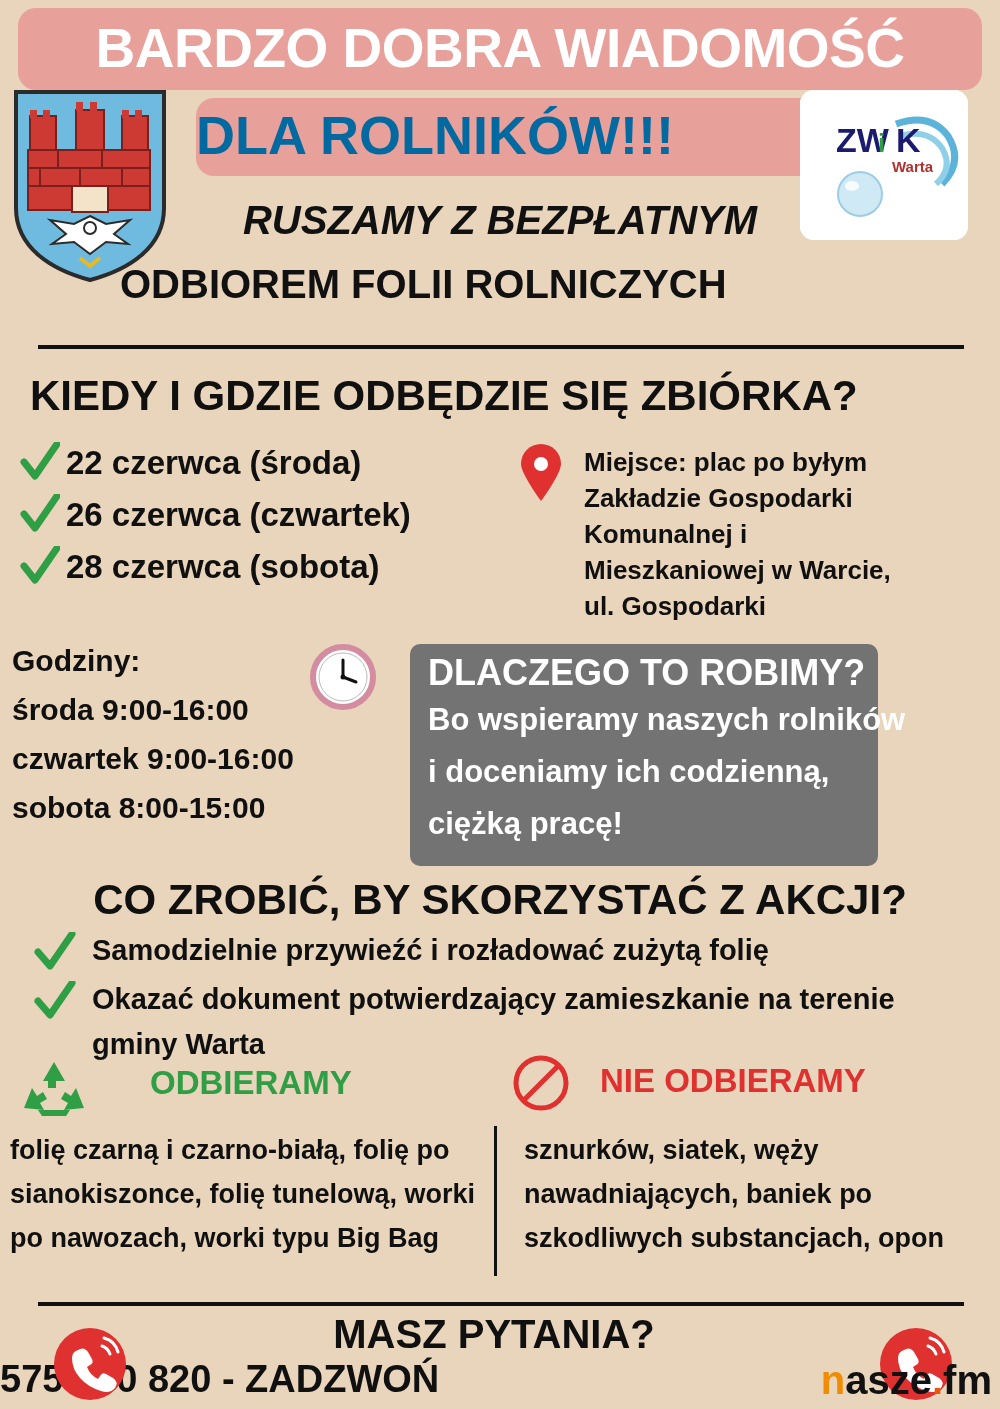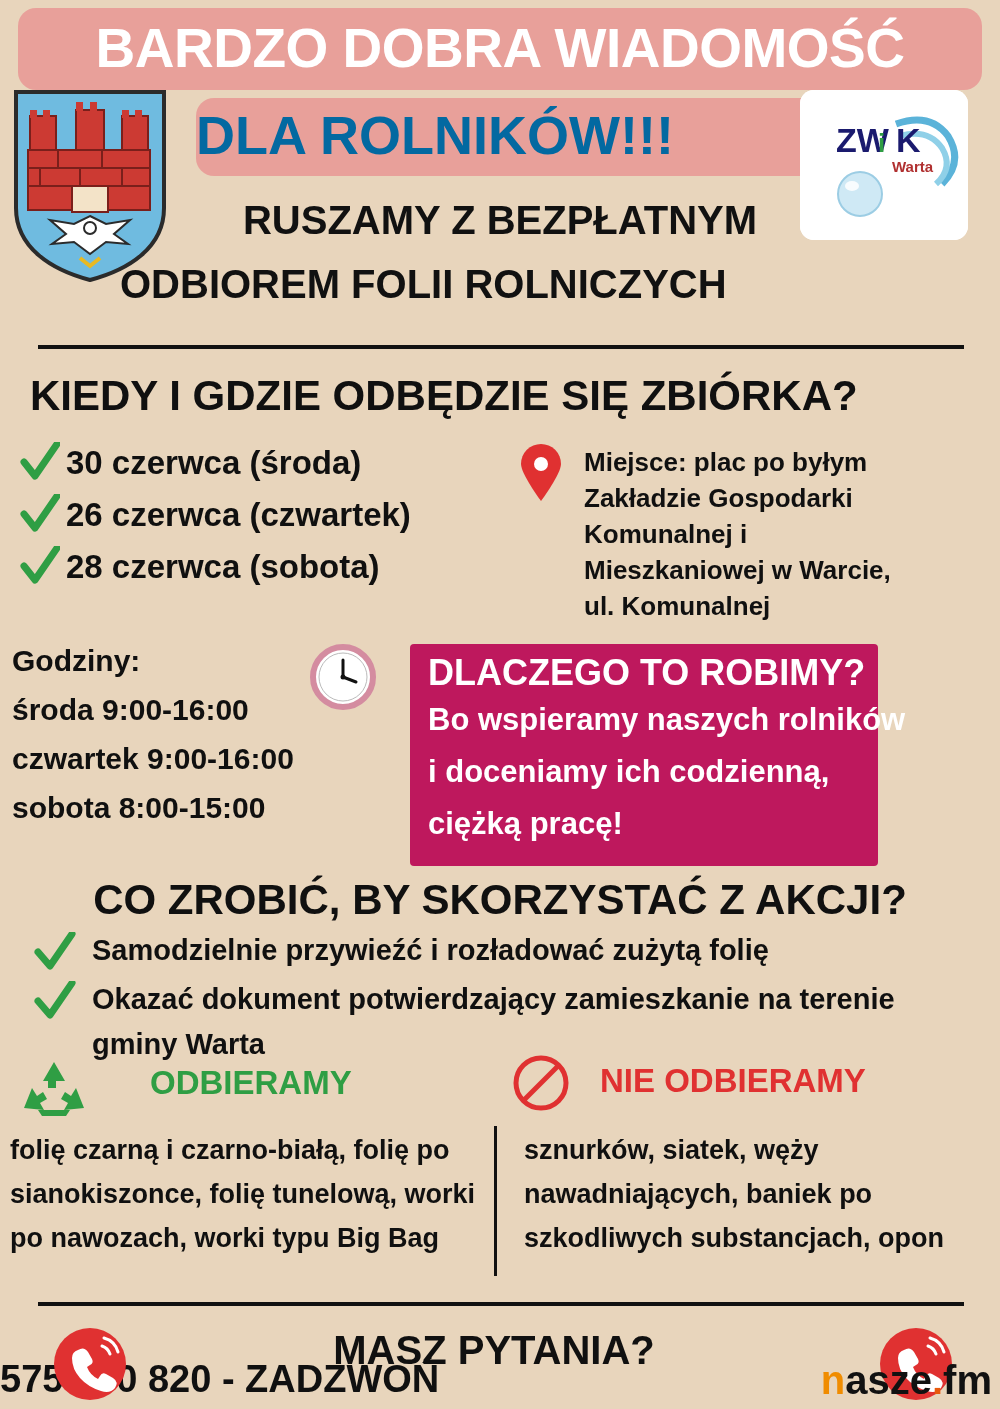--- a/index.html
+++ b/index.html
@@ -74,20 +74,21 @@
   .subtitle1 {
     position: absolute;
     left: 160px;
     top: 198px;
     width: 680px;
     text-align: center;
     font-size: 40px;
     font-weight: bold;
     color: #111;
     white-space: nowrap;
+    font-style: italic;
   }
   .subtitle2 {
     position: absolute;
     left: 120px;
     top: 262px;
     width: 760px;
     font-size: 40px;
     font-weight: bold;
     color: #111;
     white-space: nowrap;
@@ -194,22 +195,22 @@
     height: 66px;
   }
 
   
   .greenbox {
     position: absolute;
     left: 410px;
     top: 644px;
     width: 468px;
     height: 222px;
-    background: #be185d;
-    border-radius: 4px;
+    background: #737373;
+    border-radius: 10px;
   }
   .greenbox .gb-title {
     position: absolute;
     left: 18px;
     top: 8px;
     font-size: 36px;
     font-weight: bold;
     color: #ffffff;
     white-space: nowrap;
   }
@@ -321,21 +322,20 @@
   
   .masz {
     position: absolute;
     left: 0px;
     top: 1312px;
     width: 988px;
     text-align: center;
     font-size: 40px;
     font-weight: bold;
     white-space: nowrap;
-    margin-top: 16px;
   }
   .phone-line {
     position: absolute;
     left: 0px;
     top: 1358px;
     width: 1000px;
     font-size: 38px;
     font-weight: bold;
     white-space: nowrap;
   }
@@ -429,21 +429,21 @@
 
   <div class="h-kiedy">KIEDY I GDZIE ODBĘDZIE SIĘ ZBIÓRKA?</div>
 
   <div class="dates">
     <div class="date-row">
       <span class="check">
         <svg width="40" height="44" viewBox="0 0 40 44">
             <path d="M4 20 L15 34 L37 2" fill="none" stroke="#2f9e44" stroke-width="7" stroke-linecap="round" stroke-linejoin="round"></path>
           </svg>
       </span>
-      <span>30 czerwca (środa)</span>
+      <span>22 czerwca (środa)</span>
     </div>
     <div class="date-row">
       <span class="check">
         <svg width="40" height="44" viewBox="0 0 40 44">
             <path d="M4 20 L15 34 L37 2" fill="none" stroke="#2f9e44" stroke-width="7" stroke-linecap="round" stroke-linejoin="round"></path>
           </svg>
       </span>
       <span>26 czerwca (czwartek)</span>
     </div>
     <div class="date-row">
@@ -461,21 +461,21 @@
       <path d="M23 57 C23 57 43 30 43 20 A20 20 0 0 0 3 20 C3 30 23 57 23 57 Z" fill="#e03131"></path>
       <circle cx="23" cy="20" r="7" fill="#ffffff"></circle>
     </svg>
   </div>
 
   <div class="place-text">
     <div>Miejsce:  plac po byłym</div>
     <div>Zakładzie Gospodarki</div>
     <div>Komunalnej i</div>
     <div>Mieszkaniowej w Warcie,</div>
-    <div>ul. Komunalnej</div>
+    <div>ul. Gospodarki</div>
   </div>
 
   <div class="hours">
     <div>Godziny:</div>
     <div>środa 9:00-16:00</div>
     <div>czwartek 9:00-16:00</div>
     <div>sobota 8:00-15:00</div>
   </div>
 
   <div class="clock">

